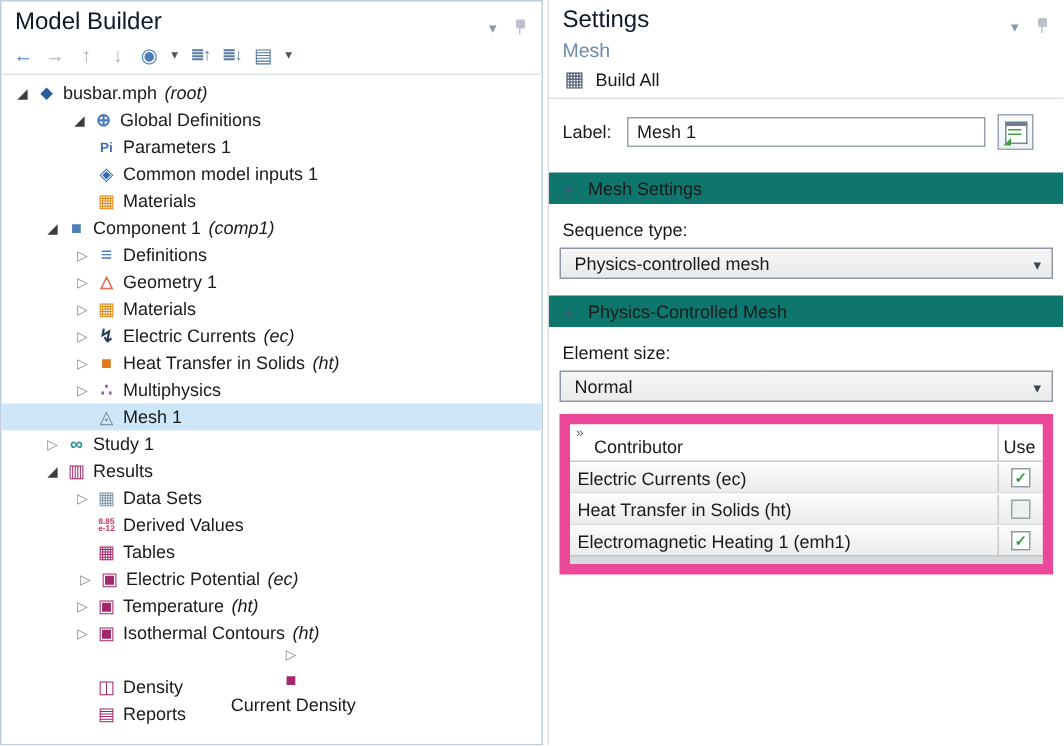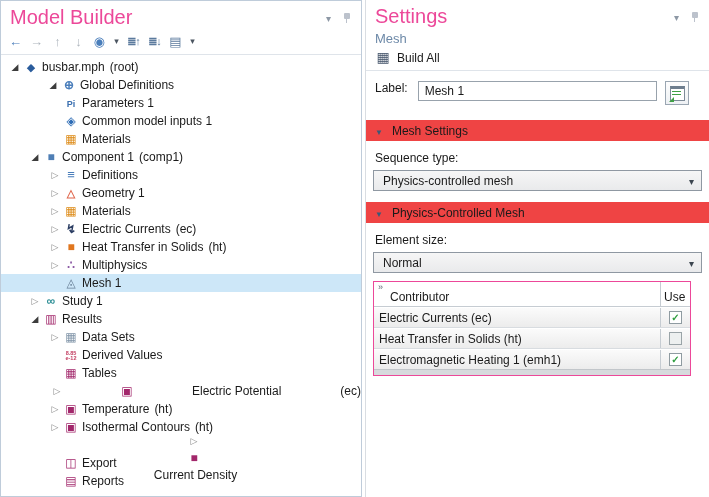--- a/index.html
+++ b/index.html
@@ -5,21 +5,21 @@
   html,body{margin:0;padding:0;background:#fff;}
   .app{position:relative;width:709px;height:497px;background:#fff;overflow:hidden;
        font-family:"Liberation Sans",sans-serif;font-size:12px;color:#1a1a1a;}
 
   
   .left-panel{position:absolute;left:0;top:0;width:362px;height:497px;box-sizing:border-box;
               border:1px solid #bfccda;background:#fff;overflow:hidden;}
   .v-divider{position:absolute;left:362px;top:0;width:3px;height:497px;background:#fff;border-right:1px solid #d9dde2;}
   .right-panel{position:absolute;left:366px;top:0;width:343px;height:497px;background:#fff;overflow:hidden;}
 
-  .panel-title{font-size:20px;font-weight:300;color:#ec4899;padding:5px 0 0 9px;}
+  .panel-title{font-size:16px;font-weight:300;color:#0f172a;padding:5px 0 0 9px;}
   .panel-top-icons{position:absolute;top:10px;right:9px;display:flex;gap:11px;align-items:center;}
   .panel-caret::before{content:"▾";color:#8d98a5;font-size:10px;}
   .pin-icon{position:relative;width:10px;height:12px;display:inline-block;}
   .pin-icon::before{content:"";position:absolute;left:2px;top:1px;width:6px;height:6px;background:#bcc2cc;border-radius:1px;}
   .pin-icon::after{content:"";position:absolute;left:4px;top:7px;width:1px;height:4px;background:#bcc2cc;}
   .hsep{border-top:1px solid #dfe4ea;}
 
   
   .mb-toolbar{display:flex;align-items:center;gap:2px;padding:2px 0 3px 5px;}
   .tb{display:inline-flex;align-items:center;justify-content:center;width:19px;height:20px;font-size:13px;}
@@ -36,21 +36,21 @@
 
   
   .tree{padding-top:3px;}
   .tree-item{display:flex;align-items:center;height:18px;white-space:nowrap;}
   .tree-item.selected{background:#cde7f8;}
   .exp{display:inline-block;width:16px;text-align:center;font-size:9px;flex:0 0 16px;}
   .exp-open::before{content:"◢";color:#3c3c3c;}
   .exp-closed::before{content:"▷";color:#8a8a8a;}
   .ti{display:inline-block;width:16px;flex:0 0 16px;text-align:center;font-size:11px;line-height:12px;}
   .lbl{margin-left:3px;}
-  .sfx{margin-left:5px;}
+  .sfx{margin-left:5px;font-style:italic;}
 
   
   .i-model-root::before{content:"◆";color:#2a5c9c;}
   .i-global-definitions::before{content:"⊕";color:#4a7ebb;font-weight:bold;font-size:12px;}
   .i-parameters::before{content:"Pi";color:#3a6fb0;font-weight:bold;font-size:9px;}
   .i-common-model-inputs::before{content:"◈";color:#2d6cb5;font-size:12px;}
   .i-materials::before{content:"▦";color:#dd8a15;font-size:12px;}
   .i-component::before{content:"■";color:#4f7fb5;font-size:12px;}
   .i-definitions::before{content:"≡";color:#4a7ebb;font-weight:bold;font-size:13px;}
   .i-geometry::before{content:"△";color:#e06a50;font-weight:bold;}
@@ -66,41 +66,41 @@
   .i-tables::before{content:"▦";color:#a2276b;font-size:12px;}
   .i-plot-group::before{content:"▣";color:#a2276b;font-size:12px;}
   .i-current-density::before{content:"■";color:#a2276b;font-size:12px;}
   .i-export::before{content:"◫";color:#a2276b;font-size:12px;}
   .i-reports::before{content:"▤";color:#a2276b;font-size:12px;}
 
   
   .settings-subtitle{color:#6d89a8;font-size:13px;padding:3px 0 0 9px;}
   .build-all{display:flex;align-items:flex-start;gap:6px;padding:5px 0 5px 9px;width:max-content;}
   .i-build-all::before{content:"▦";color:#44546a;font-size:14px;}
-  .label-row{display:flex;align-items:flex-start;padding:10px 20px 4px 9px;}
+  .label-row{display:flex;align-items:center;padding:10px 20px 4px 9px;}
   .label-text{flex:0 0 auto;margin-right:10px;}
   .label-input{flex:1;height:18px;border:1px solid #98a2ac;padding:0 6px;
                font-family:"Liberation Sans",sans-serif;font-size:12px;color:#1a1a1a;outline:none;}
   .rename-btn{width:22px;height:22px;margin-left:8px;border:1px solid #9aa6b2;flex:0 0 22px;
               background:linear-gradient(#fdfdfd,#eef1f4);display:flex;align-items:center;justify-content:center;}
   .rename-icon{width:13px;height:11px;border:1px solid #7e8b98;border-top:3px solid #6e7e8e;background:#fff;position:relative;}
   .rename-icon::before{content:"";position:absolute;left:1px;top:2px;width:9px;height:1px;background:#3fa045;box-shadow:0 3px 0 #3fa045;}
   .rename-icon::after{content:"";position:absolute;left:-2px;bottom:-2px;border-style:solid;border-width:0 0 5px 5px;
                       border-color:transparent transparent #3fa045 transparent;}
 
-  .sec-header{height:21px;background:#ef4444;display:flex;align-items:center;gap:9px;
+  .sec-header{height:21px;background:#0f766e;display:flex;align-items:center;gap:9px;
               padding-left:9px;margin-top:11px;}
   .sec-caret::before{content:"▼";color:#3a5a78;font-size:8px;}
   .field-label{padding:10px 0 0 9px;}
   .combo{height:19px;border:1px solid #8f98a2;background:linear-gradient(#f6f6f6,#e9eaec);
          display:flex;align-items:center;justify-content:space-between;padding:0 7px 0 9px;margin:5px 7px 0 7px;}
   .combo-caret::before{content:"▾";color:#3c4650;font-size:10px;}
 
   
-  .pcm-table{margin:8px 18px 0 7px;border:1px solid #ec4899;}
+  .pcm-table{margin:8px 7px 0 7px;border:7px solid #ec4899;}
   .thead{display:flex;height:24px;background:#fff;border-bottom:1px solid #c6ccd2;}
   .th-contrib{flex:1;position:relative;display:flex;align-items:flex-end;padding:0 0 2px 16px;}
   .sort-icon{position:absolute;left:4px;top:0px;font-size:9px;color:#5a6570;}
   .sort-icon::before{content:"»";}
   .th-use{width:30px;border-left:1px solid #c6ccd2;display:flex;align-items:flex-end;padding:0 0 2px 3px;box-sizing:border-box;}
   .trow{display:flex;height:19px;background:linear-gradient(#fbfbfb,#ececec);border-top:1px solid #fff;border-bottom:1px solid #d8dce0;}
   .trow:last-child{border-bottom:none;}
   .td-contrib{flex:1;display:flex;align-items:center;padding-left:5px;}
   .td-use{width:30px;border-left:1px solid #c6ccd2;display:flex;align-items:center;justify-content:center;box-sizing:border-box;}
   .table-footer{height:5px;background:#d7dadd;border-top:1px solid #c2c6ca;}
@@ -221,21 +221,21 @@
         <div class="tree-item" style="padding-left: 46px;">
           <span class="exp exp-none"></span>
           <span class="ti i-derived-values"></span>
           <span class="lbl">Derived Values</span>
         </div>
         <div class="tree-item" style="padding-left: 46px;">
           <span class="exp exp-none"></span>
           <span class="ti i-tables"></span>
           <span class="lbl">Tables</span>
         </div>
-        <div class="tree-item" style="padding-left: 48px; justify-content: space-between;">
+        <div class="tree-item" style="padding-left: 48px;">
           <span class="exp exp-closed"></span>
           <span class="ti i-plot-group"></span>
           <span class="lbl">Electric Potential</span>
           <span class="sfx">(ec)</span>
         </div>
         <div class="tree-item" style="padding-left: 46px;">
           <span class="exp exp-closed"></span>
           <span class="ti i-plot-group"></span>
           <span class="lbl">Temperature</span>
           <span class="sfx">(ht)</span>
@@ -247,21 +247,21 @@
           <span class="sfx">(ht)</span>
         </div>
         <div class="tree-item" style="padding-left: 26px; flex-direction: column;">
           <span class="exp exp-closed"></span>
           <span class="ti i-current-density"></span>
           <span class="lbl">Current Density</span>
         </div>
         <div class="tree-item" style="padding-left: 46px;">
           <span class="exp exp-none"></span>
           <span class="ti i-export"></span>
-          <span class="lbl">Export</span>
+          <span class="lbl">Density</span>
         </div>
         <div class="tree-item" style="padding-left: 46px;">
           <span class="exp exp-none"></span>
           <span class="ti i-reports"></span>
           <span class="lbl">Reports</span>
         </div>
       </div>
   </div>
 
   <div class="v-divider"></div>

